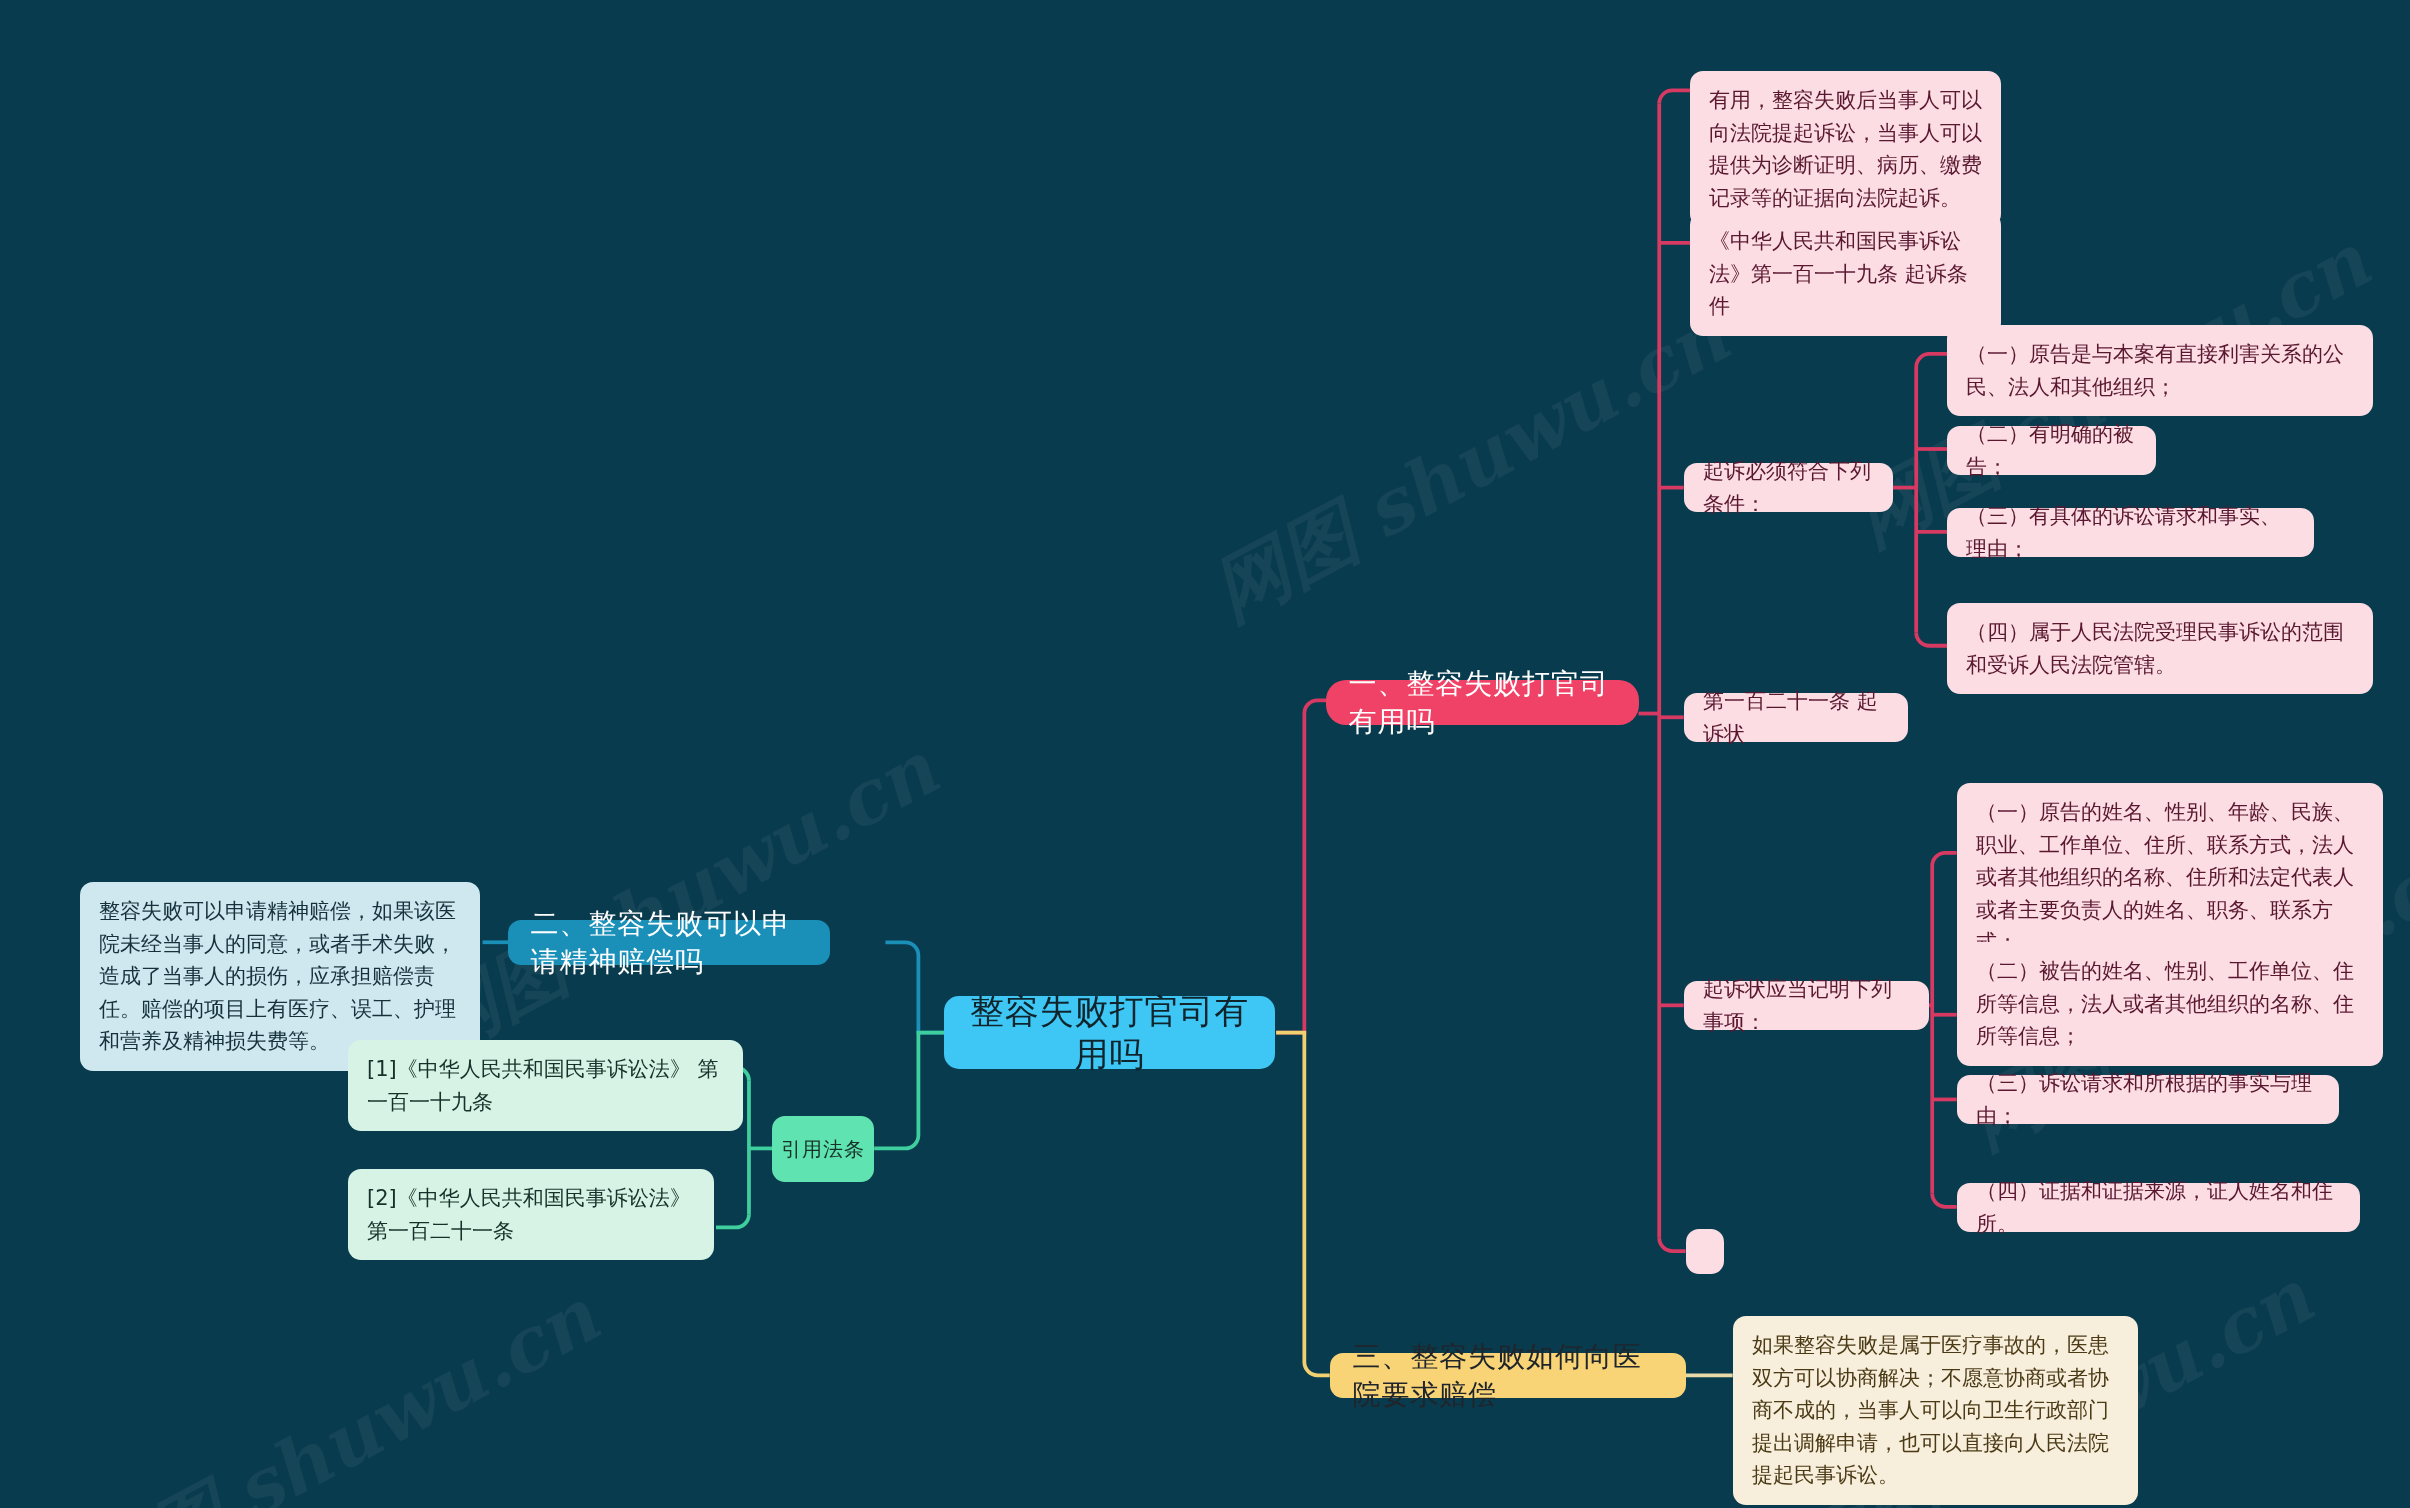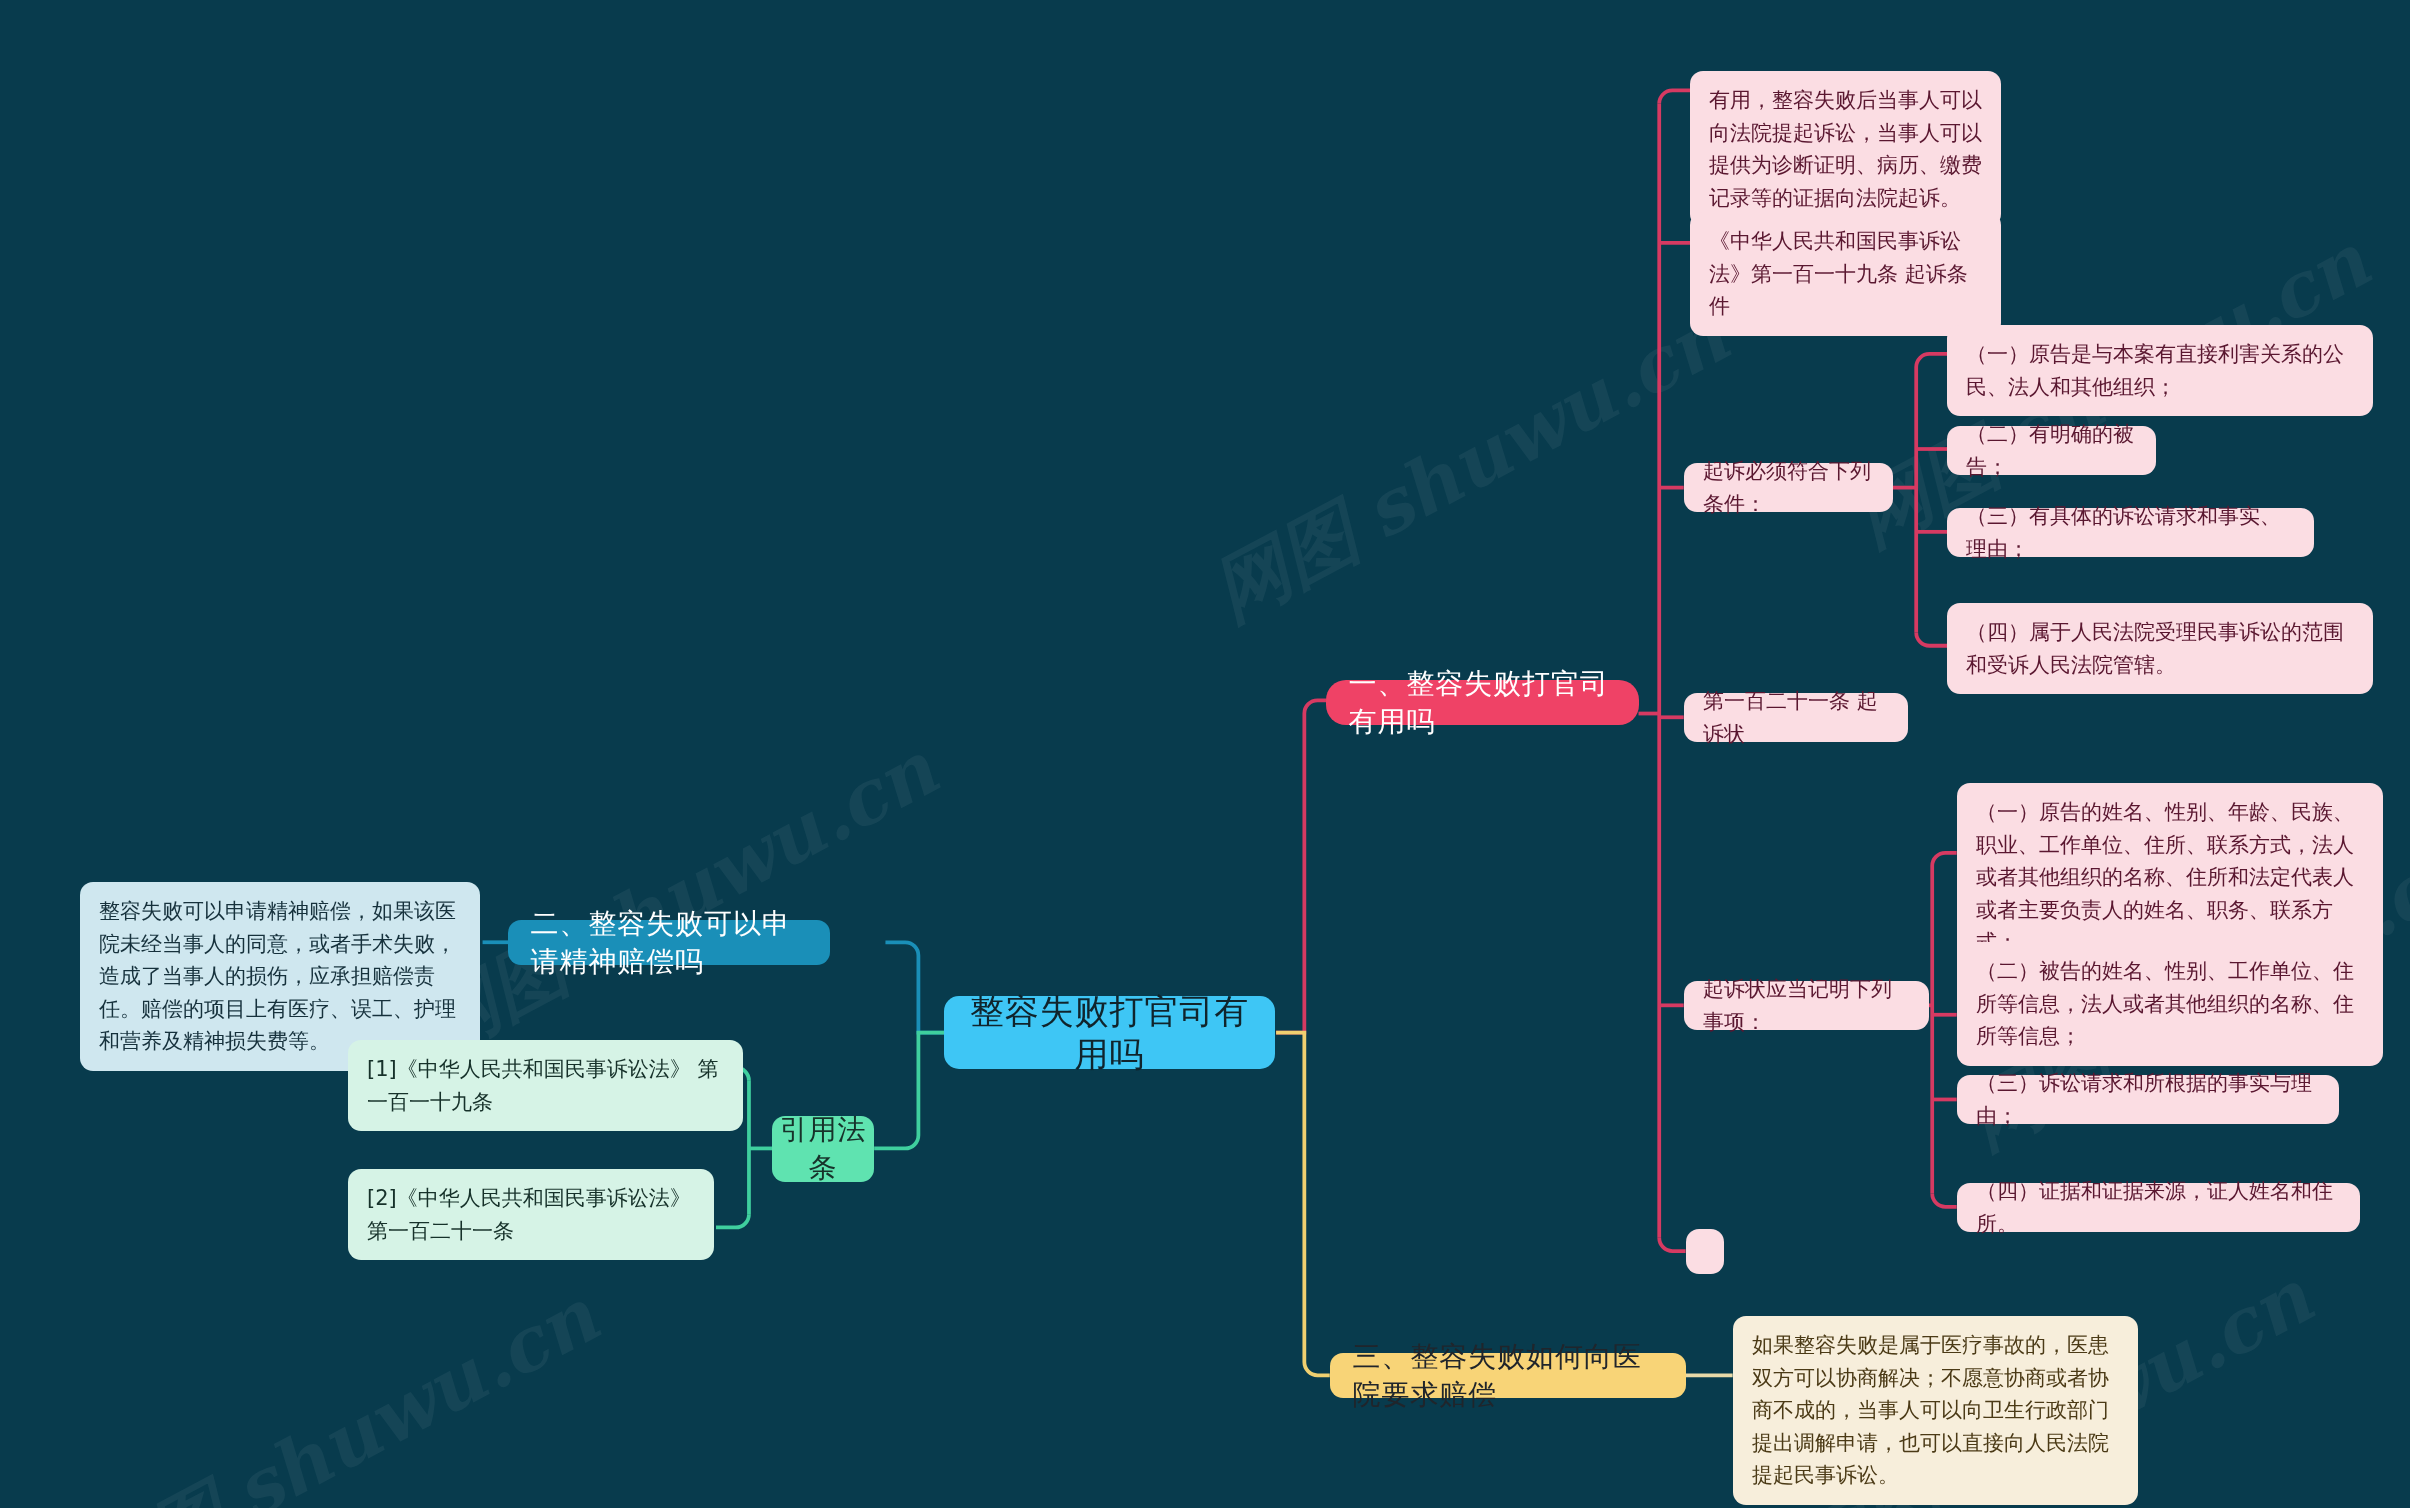--- a/index.html
+++ b/index.html
@@ -21,21 +21,21 @@
     background:#3ec6f5;color:#10242c;
     font-size:34px;line-height:1.25;
     padding:17px 24.5px;border-radius:15px;
     letter-spacing:0.9px;
   }
 
   
   .topic-pink{background:#ef4266;color:#ffffff;font-size:28px;padding:13px 22.6px;border-radius:20px;letter-spacing:0.9px;}
   .topic-blue{background:#1a8fb8;color:#ffffff;font-size:28px;padding:13px 22.6px;border-radius:13px;letter-spacing:0.9px;}
   .topic-yellow{background:#f8d477;color:#20252b;font-size:28px;padding:13px 22.6px;border-radius:13px;letter-spacing:0.9px;}
-  .topic-green{background:#5fe3b0;color:#17322a;font-size:28px;padding:13px 5px;border-radius:13px;letter-spacing:0.9px;}
+  .topic-green{background:#5fe3b0;color:#17322a;font-size:20px;padding:13px 5px;border-radius:13px;letter-spacing:0.9px;}
 
   
   .card{font-size:21px;line-height:1.55;padding:13px 19px;border-radius:13px;justify-content:flex-end;}
   .card-pink{background:#fbdde3;color:#5a1730;}
   .card-blue{background:#cfe7ef;color:#16313c;}
   .card-green{background:#d6f3e6;color:#16312a;}
   .card-cream{background:#f7eedb;color:#4b3a16;}
   .card-empty{background:#fbdde3;}
 
   

